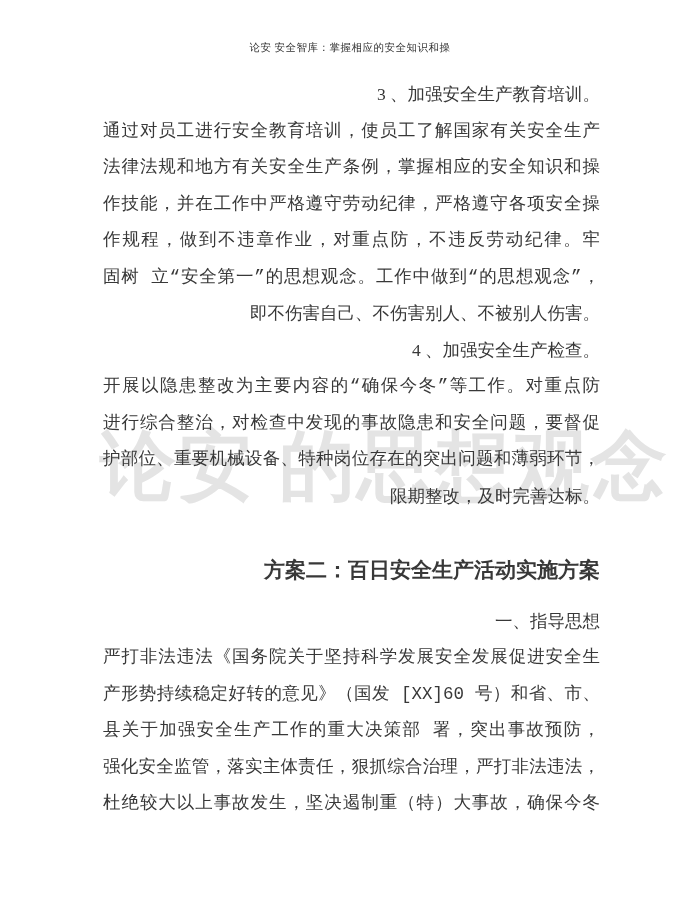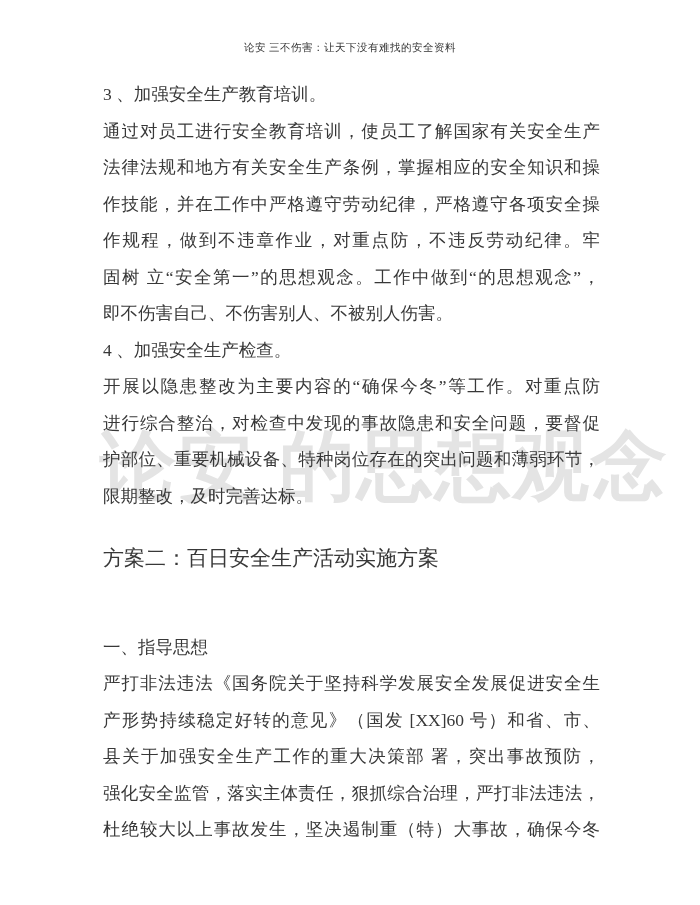--- a/index.html
+++ b/index.html
@@ -44,40 +44,42 @@
     left: 103px;
     top: 76px;
     width: 497px;
     z-index: 1;
     font-size: 17.5px;
     line-height: 36.5px;
     color: #383838;
   }
   .line {
     min-height: 36.5px;
+    text-align: right;
   }
   .fill {
     text-align: justify;
     text-align-last: justify;
+    font-family: Liberation Mono, monospace;
   }
   .title2 {
-    font-weight: normal;
+    font-weight: bold;
     font-size: 21px;
-    margin-top: 26px;
+    margin-top: 38px;
   }
   .sect {
-    margin-top: 52px;
+    margin-top: 14px;
   }
 </style>
 </head>
 <body>
 
 <div class="page">
 
-  <div class="page-header">论安 三不伤害：让天下没有难找的安全资料</div>
+  <div class="page-header">论安 安全智库：掌握相应的安全知识和操</div>
 
   <div class="watermark">论安 的思想观念</div>
 
   <div class="doc-body">
     <div class="line">3 、加强安全生产教育培训。</div>
     <div class="line fill">通过对员工进行安全教育培训，使员工了解国家有关安全生产</div>
     <div class="line fill">法律法规和地方有关安全生产条例，掌握相应的安全知识和操</div>
     <div class="line fill">作技能，并在工作中严格遵守劳动纪律，严格遵守各项安全操</div>
     <div class="line fill">作规程，做到不违章作业，对重点防，不违反劳动纪律。牢</div>
     <div class="line fill">固树 立“安全第一”的思想观念。工作中做到“的思想观念”，</div>

